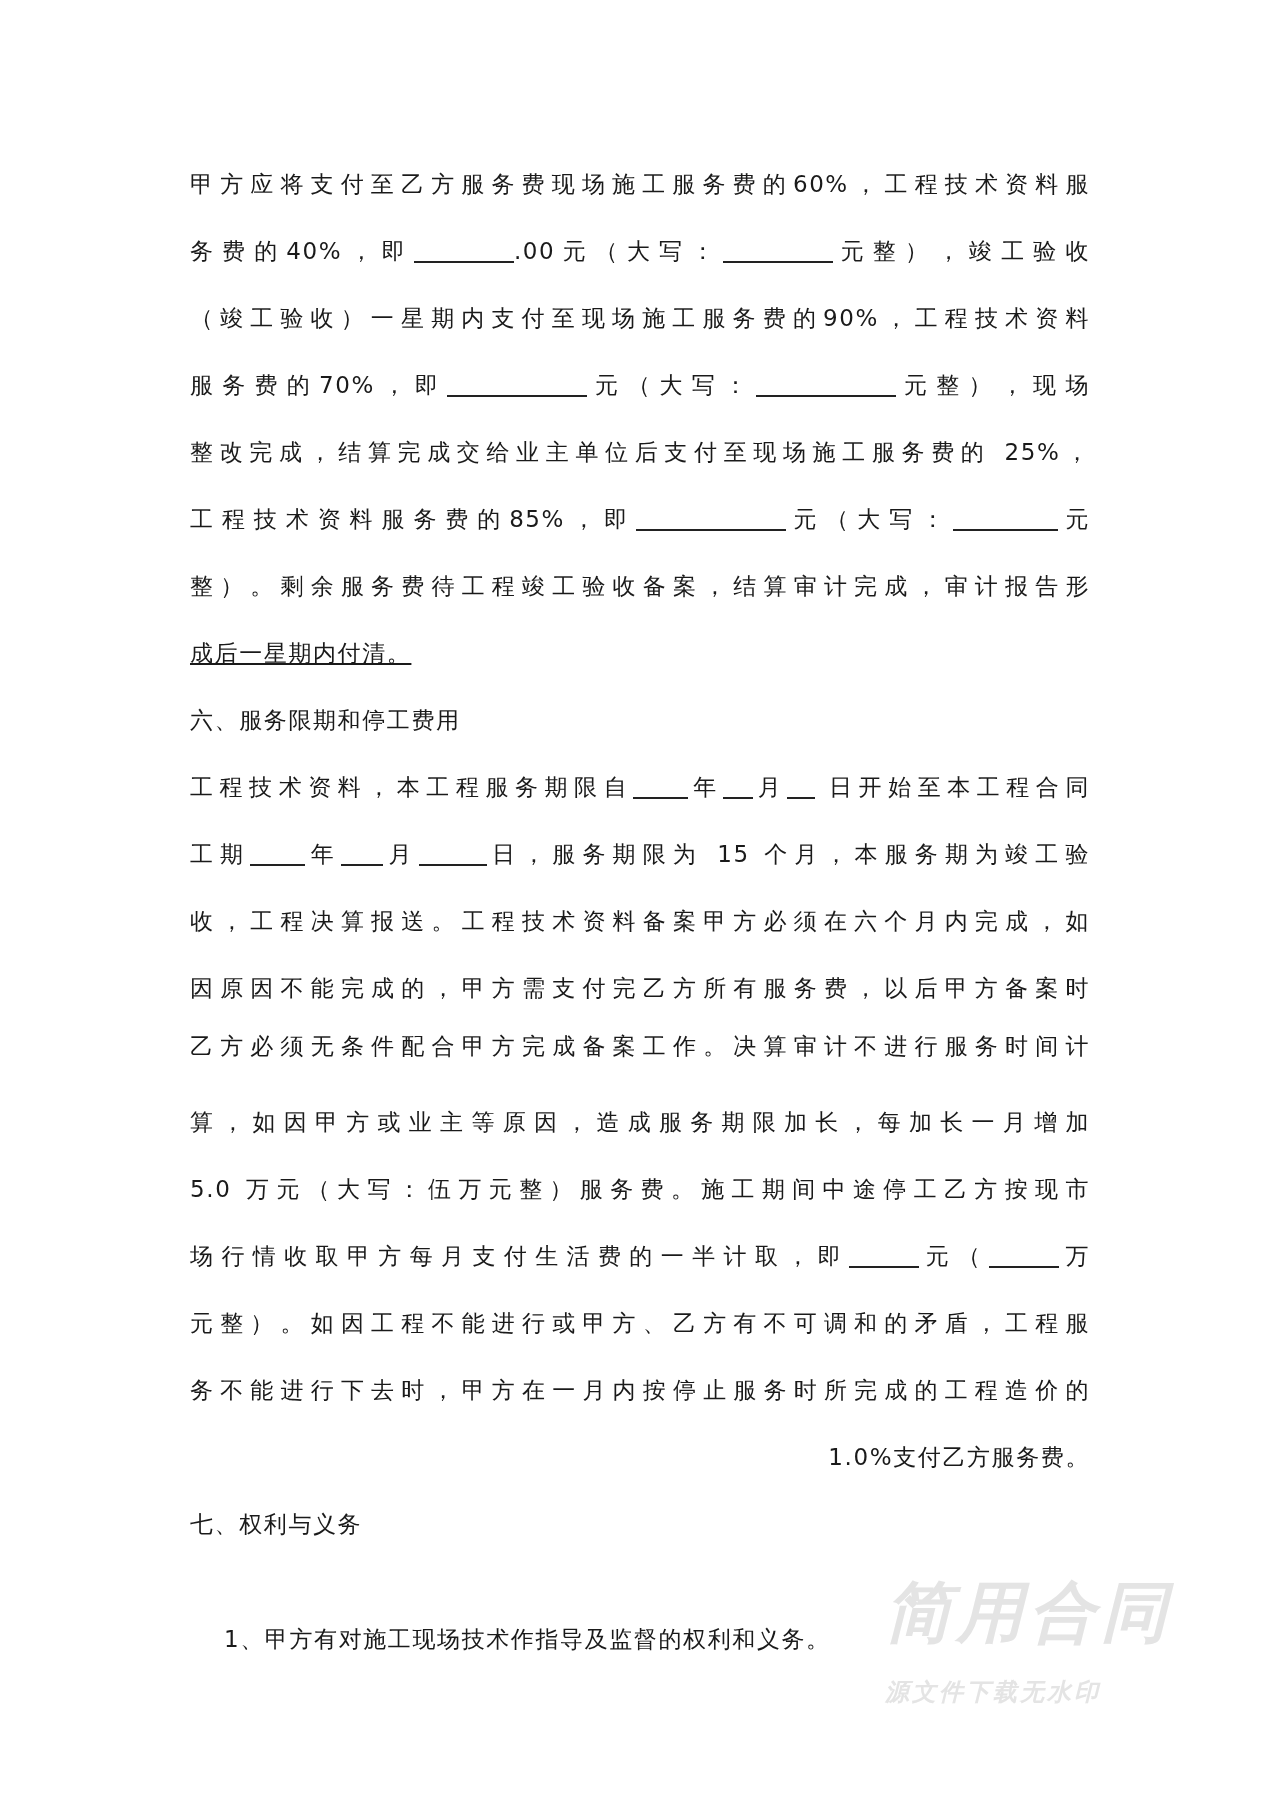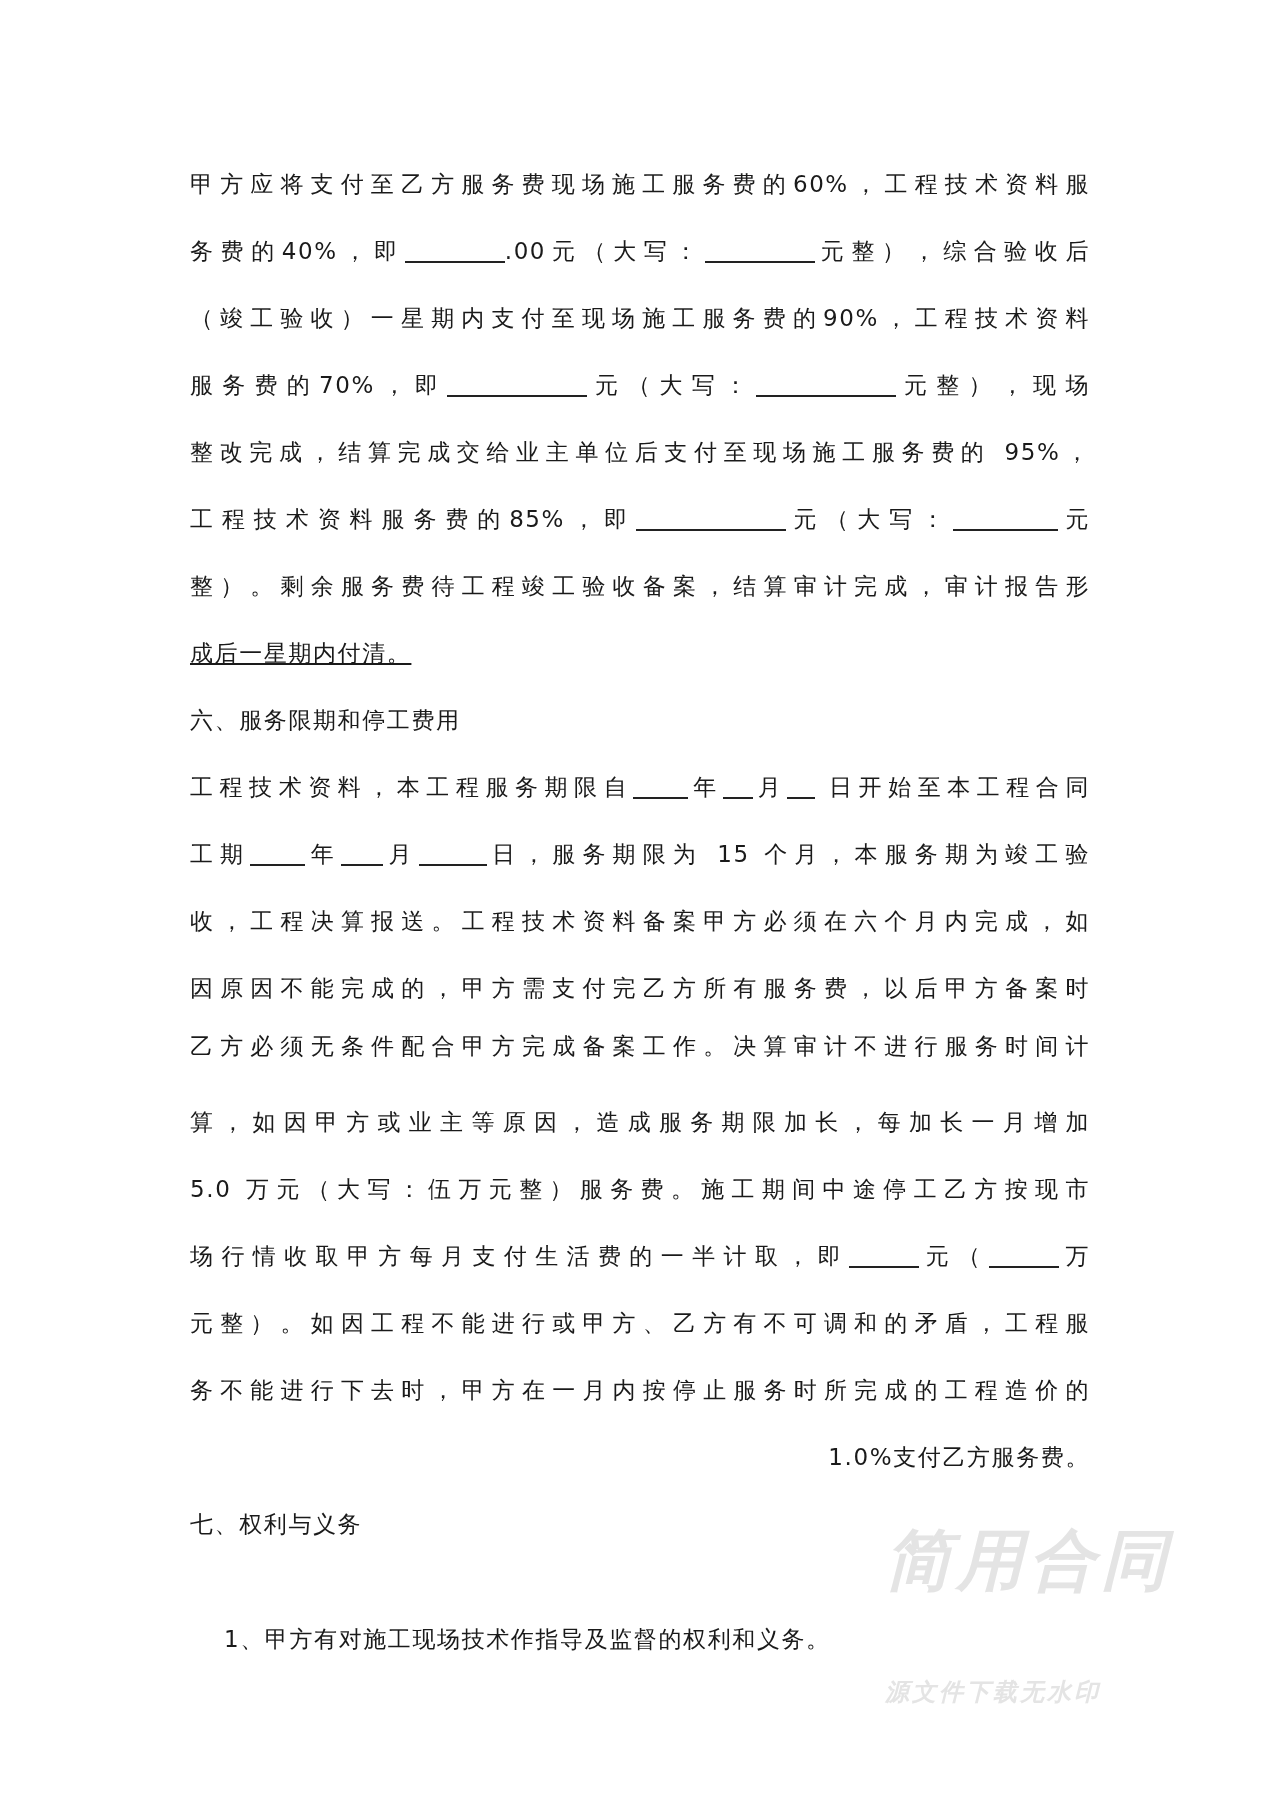--- a/index.html
+++ b/index.html
@@ -46,36 +46,36 @@
     .watermark {
       position: absolute;
       left: 885px;
       color: #e4e4e4;
       font-family: "DejaVu Sans", sans-serif;
       font-weight: bold;
       font-style: italic;
       white-space: nowrap;
       z-index: 0;
     }
-    .wm-title { top: 1516px; font-size: 66px; letter-spacing: 6px; }
+    .wm-title { top: 1568px; font-size: 66px; letter-spacing: 6px; }
     .wm-sub { top: 1676px; font-size: 24px; letter-spacing: 3px; }
     .line { z-index: 1; }
   </style>
 </head>
 <body>
 
 <div class="page">
   <div class="watermark wm-title">简用合同</div>
   <div class="watermark wm-sub">源文件下载无水印</div>
   <div id="doc-body">
       <div class="line justify" style="top: 164px;"><span class="seg-text">甲方应将支付至乙方服务费现场施工服务费的60%，工程技术资料服</span></div>
-      <div class="line justify" style="top: 231px;"><span class="seg-text">务费的40%，即</span><span class="blank" style="width: 100px;"></span><span class="seg-text">.00元（大写：</span><span class="blank" style="width: 110px;"></span><span class="seg-text">元整），综合验收后</span></div>
+      <div class="line justify" style="top: 231px;"><span class="seg-text">务费的40%，即</span><span class="blank" style="width: 100px;"></span><span class="seg-text">.00元（大写：</span><span class="blank" style="width: 110px;"></span><span class="seg-text">元整），竣工验收</span></div>
       <div class="line justify" style="top: 298px;"><span class="seg-text">（竣工验收）一星期内支付至现场施工服务费的90%，工程技术资料</span></div>
       <div class="line justify" style="top: 365px;"><span class="seg-text">服务费的70%，即</span><span class="blank" style="width: 140px;"></span><span class="seg-text">元（大写：</span><span class="blank" style="width: 140px;"></span><span class="seg-text">元整），现场</span></div>
-      <div class="line justify" style="top: 432px;"><span class="seg-text">整改完成，结算完成交给业主单位后支付至现场施工服务费的 95%，</span></div>
+      <div class="line justify" style="top: 432px;"><span class="seg-text">整改完成，结算完成交给业主单位后支付至现场施工服务费的 25%，</span></div>
       <div class="line justify" style="top: 499px;"><span class="seg-text">工程技术资料服务费的85%，即</span><span class="blank" style="width: 150px;"></span><span class="seg-text">元（大写：</span><span class="blank" style="width: 105px;"></span><span class="seg-text">元</span></div>
       <div class="line justify" style="top: 566px;"><span class="seg-text">整）。剩余服务费待工程竣工验收备案，结算审计完成，审计报告形</span></div>
       <div class="line" style="top: 633px; text-decoration: underline;"><span class="seg-text">成后一星期内付清。</span></div>
       <div class="line" style="top: 700px;"><span class="seg-text">六、服务限期和停工费用</span></div>
       <div class="line justify" style="top: 767px;"><span class="seg-text">工程技术资料，本工程服务期限自</span><span class="blank" style="width: 55px;"></span><span class="seg-text">年</span><span class="blank" style="width: 30px;"></span><span class="seg-text">月</span><span class="blank" style="width: 28px;"></span><span class="seg-text"> 日开始至本工程合同</span></div>
       <div class="line justify" style="top: 834px;"><span class="seg-text">工期</span><span class="blank" style="width: 55px;"></span><span class="seg-text">年</span><span class="blank" style="width: 42px;"></span><span class="seg-text">月</span><span class="blank" style="width: 68px;"></span><span class="seg-text">日，服务期限为 15 个月，本服务期为竣工验</span></div>
       <div class="line justify" style="top: 901px;"><span class="seg-text">收，工程决算报送。工程技术资料备案甲方必须在六个月内完成，如</span></div>
       <div class="line justify" style="top: 968px;"><span class="seg-text">因原因不能完成的，甲方需支付完乙方所有服务费，以后甲方备案时</span></div>
       <div class="line justify" style="top: 1026px;"><span class="seg-text">乙方必须无条件配合甲方完成备案工作。决算审计不进行服务时间计</span></div>
       <div class="line justify" style="top: 1102px;"><span class="seg-text">算，如因甲方或业主等原因，造成服务期限加长，每加长一月增加</span></div>

